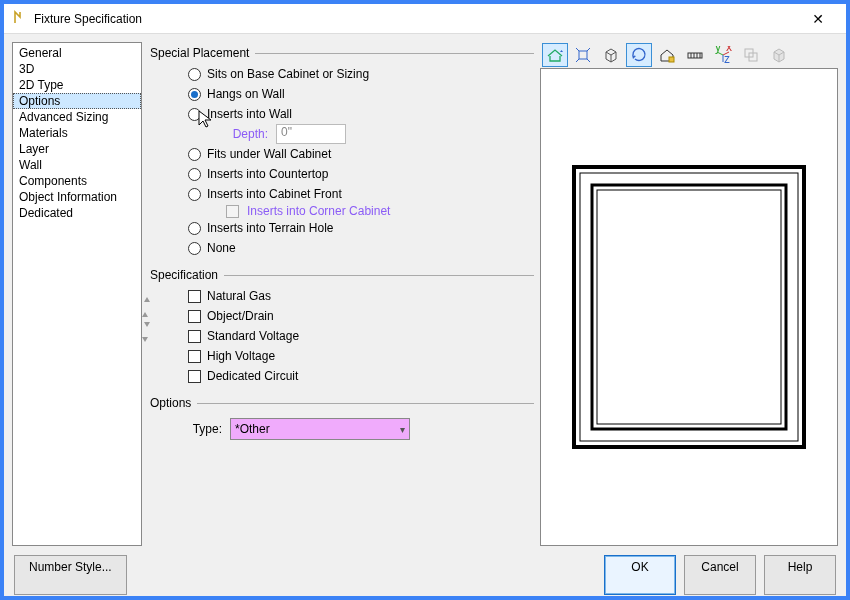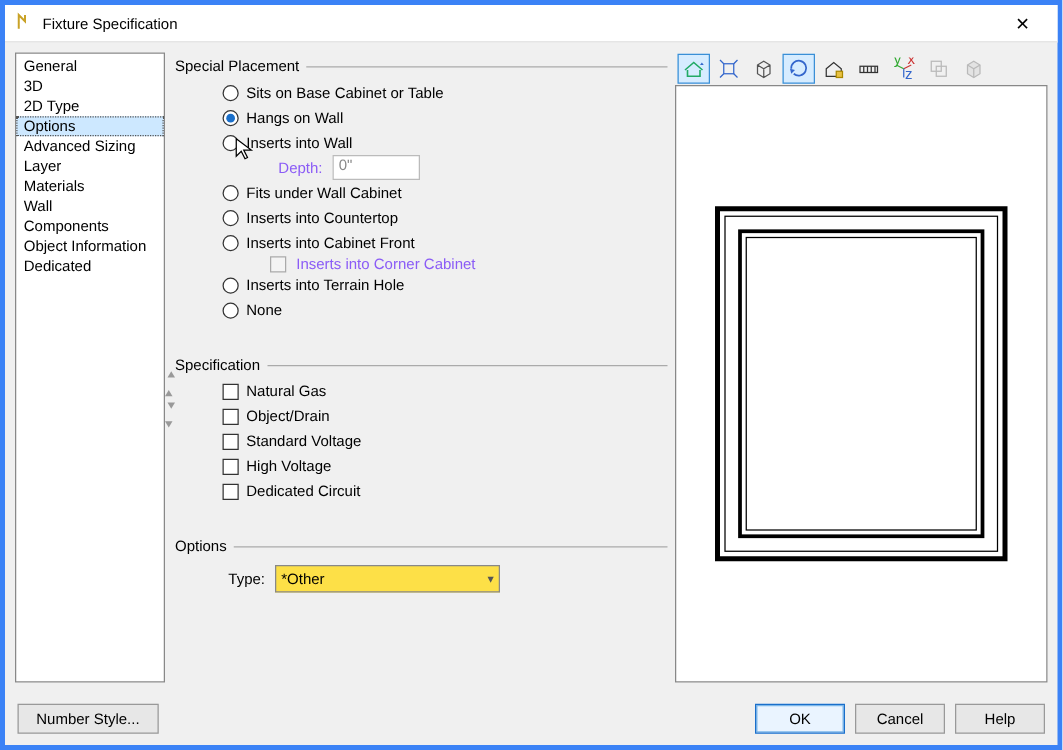--- a/index.html
+++ b/index.html
@@ -3,52 +3,52 @@
 <meta charset="utf-8">
 <style>
 * { box-sizing: border-box; font-family: "Segoe UI", Tahoma, sans-serif; font-size: 12px; }
 body { margin: 0; background: #fff; }
 .window { width: 850px; height: 600px; border: 4px solid #3b82f6; background: #f0f0f0; display: flex; flex-direction: column; }
 .titlebar { height: 30px; display: flex; align-items: center; padding: 0 8px; background: #fff; border-bottom: 1px solid #ddd; }
 .titlebar .icon { margin-right: 6px; }
 .titlebar .title { flex: 1; }
 .titlebar .close { width: 40px; text-align: center; font-size: 14px; cursor: default; }
 .body { flex: 1; display: flex; padding: 8px; gap: 8px; }
-.sidebar { width: 120px; background: #fff; border: 1px solid #888; padding: 2px 0; }
+.sidebar { width: 130px; background: #fff; border: 1px solid #888; padding: 2px 0; }
 .sidebar-item { padding: 1px 6px; cursor: default; }
 .sidebar-item.selected { background: #cde8ff; border: 1px dotted #555; padding: 0 5px; }
 .main { flex: 1; display: flex; gap: 6px; position: relative; }
-.form-col { flex: 1; display: flex; flex-direction: column; gap: 23px; }
+.form-col { flex: 1; display: flex; flex-direction: column; gap: 6px; }
 .fieldset { margin-top: 4px; }
 .legend { color: #000; }
 .legend-line { display: flex; align-items: center; gap: 6px; margin-bottom: 4px; }
 .legend-line hr { flex: 1; border: none; border-top: 1px solid #aaa; }
 .radio-row, .check-row { display: flex; align-items: center; gap: 6px; padding: 3px 0 3px 38px; }
 .indent { padding-left: 76px; display: flex; align-items: center; gap: 8px; }
 .radio { width: 13px; height: 13px; border: 1px solid #333; border-radius: 50%; display: inline-flex; align-items: center; justify-content: center; background: #fff; }
 .radio.checked::after { content: ""; width: 7px; height: 7px; background: #1a6fca; border-radius: 50%; }
 .checkbox { width: 13px; height: 13px; border: 1px solid #333; background: #fff; display: inline-block; }
 .checkbox.disabled { border-color: #aaa; background: #f4f4f4; }
 .label.disabled { color: #8b5cf6; }
 .depth-label { width: 42px; text-align: right; color: #888; }
 .textin { width: 70px; height: 20px; border: 1px solid #bbb; background: #fff; padding: 0 4px; color: #888; }
 .options-row { display: flex; align-items: center; gap: 8px; padding: 4px 0 4px 38px; }
 .type-label { width: 34px; text-align: right; }
-.select { width: 180px; height: 22px; border: 1px solid #888; background: #fde047; display: flex; align-items: center; justify-content: space-between; padding: 0 4px; }
+.select { width: 180px; height: 22px; border: 1px solid #888; background: #f0abfc; display: flex; align-items: center; justify-content: space-between; padding: 0 4px; }
 .select .chev { font-size: 10px; color: #555; }
 .preview-col { width: 298px; display: flex; flex-direction: column; }
 .toolbar { height: 26px; display: flex; align-items: center; justify-content: flex-start; gap: 2px; padding: 0 2px; }
 .tbtn { width: 26px; height: 24px; border: 1px solid transparent; display: flex; align-items: center; justify-content: center; }
 .tbtn.active { border: 1px solid #3a8fd6; background: #d6ecff; }
 .tbtn.disabled svg { opacity: 0.35; }
 .preview { flex: 1; background: #fff; border: 1px solid #888; display: flex; align-items: center; justify-content: center; }
 .frame-svg { width: 250px; height: 300px; }
 .footer { height: 42px; display: flex; align-items: center; padding: 0 10px; gap: 8px; }
 .footer .spacer { flex: 1; }
-.btn { height: 24px; padding: 0 14px; border: 1px solid #999; background: #e7e7e7; cursor: default; min-width: 72px; text-align: center; line-height: 22px; }
+.btn { height: 40px; padding: 0 14px; border: 1px solid #999; background: #e7e7e7; cursor: default; min-width: 72px; text-align: center; line-height: 22px; }
 .btn.primary { border: 1px solid #1a6fca; box-shadow: inset 0 0 0 1px #7cb7ea; background: #eaf4ff; }
 .cursor { position: absolute; left: 48px; top: 68px; pointer-events: none; }
 .splitter-handle { position: absolute; width: 6px; height: 30px; display: flex; flex-direction: column; justify-content: space-between; align-items: center; }
 .splitter-handle span { width:0; height:0; }
 .splitter-handle .t { border-left:3px solid transparent; border-right:3px solid transparent; border-bottom:5px solid #999; }
 .splitter-handle .b { border-left:3px solid transparent; border-right:3px solid transparent; border-top:5px solid #999; }
 </style>
 </head>
 <body>
 
@@ -63,40 +63,40 @@
     <span class="close">✕</span>
   </div>
 
   <div class="body">
     <div class="sidebar">
       <div class="sidebar-item">General</div>
       <div class="sidebar-item">3D</div>
       <div class="sidebar-item">2D Type</div>
       <div class="sidebar-item selected">Options</div>
       <div class="sidebar-item">Advanced Sizing</div>
+      <div class="sidebar-item">Materials</div>
       <div class="sidebar-item">Layer</div>
-      <div class="sidebar-item">Materials</div>
       <div class="sidebar-item">Wall</div>
       <div class="sidebar-item">Components</div>
       <div class="sidebar-item">Object Information</div>
       <div class="sidebar-item">Dedicated</div>
     </div>
 
     <div class="main">
       <div class="form-col">
 
         <div class="fieldset">
           <div class="legend-line">
               <span class="legend">Special Placement</span>
               <hr>
             </div>
 
           <div class="radio-row">
             <span class="radio"></span>
-            <span>Sits on Base Cabinet or Table</span>
+            <span>Sits on Base Cabinet or Sizing</span>
           </div>
           <div class="radio-row">
             <span class="radio checked"></span>
             <span>Hangs on Wall</span>
           </div>
           <div class="radio-row">
             <span class="radio"></span>
             <span>Inserts into Wall</span>
           </div>
           <div class="indent">

